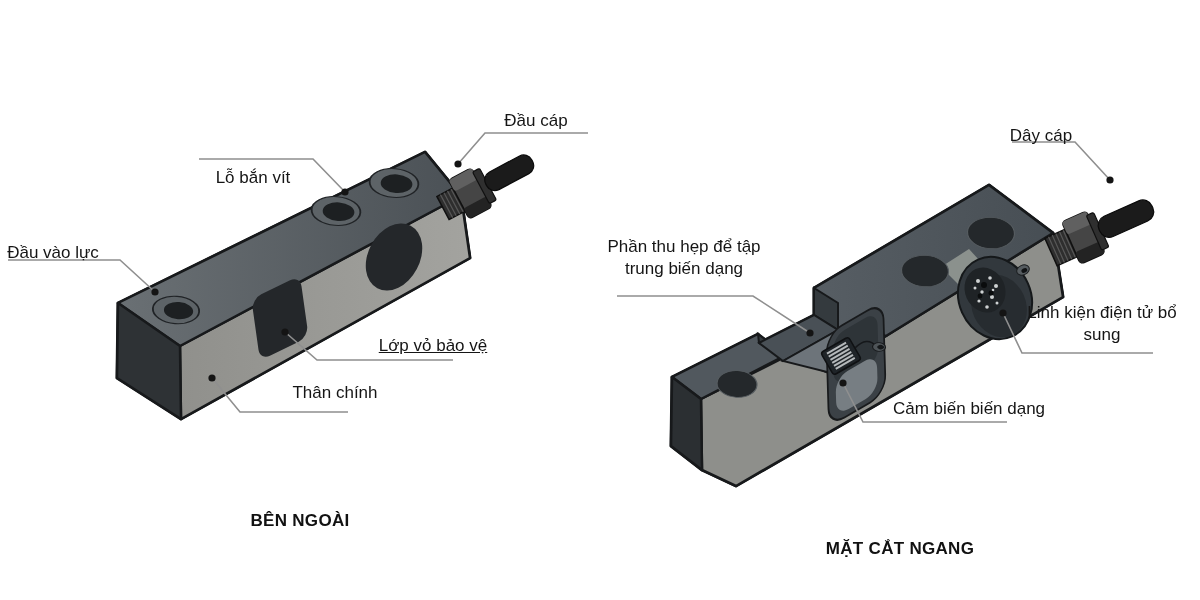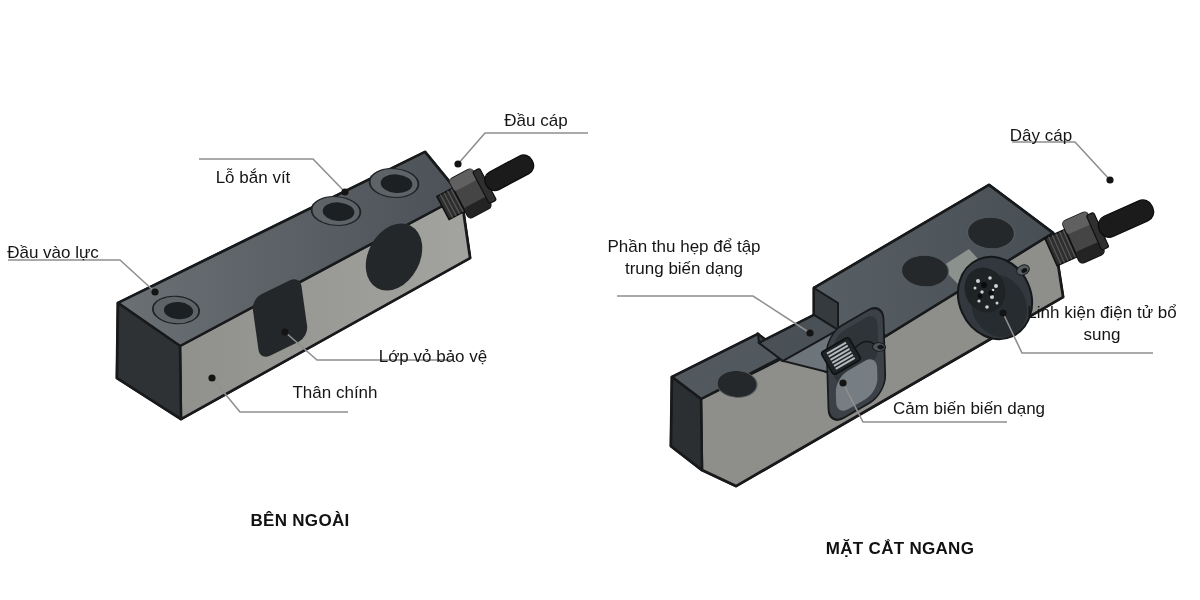--- a/index.html
+++ b/index.html
@@ -203,21 +203,21 @@
         <circle cx="1110" cy="180" r="3.6"></circle>
       <circle cx="810" cy="333" r="3.6"></circle>
         <circle cx="1003" cy="313" r="3.6"></circle>
       <circle cx="843" cy="383" r="3.6"></circle>
     </g>
   </svg>
 
   <div class="lbl" style="left:253px;top:129px;margin-top:38px;">Lỗ bắn vít</div>
   <div class="lbl" style="left:536px;top:104px;margin-top:6px;">Đầu cáp</div>
   <div class="lbl" style="left:53px;top:231px;margin-top:11px;">Đầu vào lực</div>
-  <div class="lbl" style="left:433px;top:346px;">Lớp vỏ bảo vệ</div>
+  <div class="lbl" style="left:433px;top:335px;text-decoration:underline;">Lớp vỏ bảo vệ</div>
   <div class="lbl" style="left:335px;top:382px;">Thân chính</div>
   <div class="lbl cap" style="left:300px;top:510px;text-align:center;">BÊN NGOÀI</div>
 
   <div class="lbl" style="left:1041px;top:125px;">Dây cáp</div>
   <div class="lbl wrap" style="left:684px;top:236px;width:178px;">Phần thu hẹp để tập trung biến dạng</div>
   <div class="lbl wrap" style="left:1102px;top:302px;width:155px;">Linh kiện điện tử bổ sung</div>
   <div class="lbl" style="left:969px;top:398px;">Cảm biến biến dạng</div>
   <div class="lbl cap" style="left:900px;top:530px;margin-top:8px;">MẶT CẮT NGANG</div>
 
 </div>

